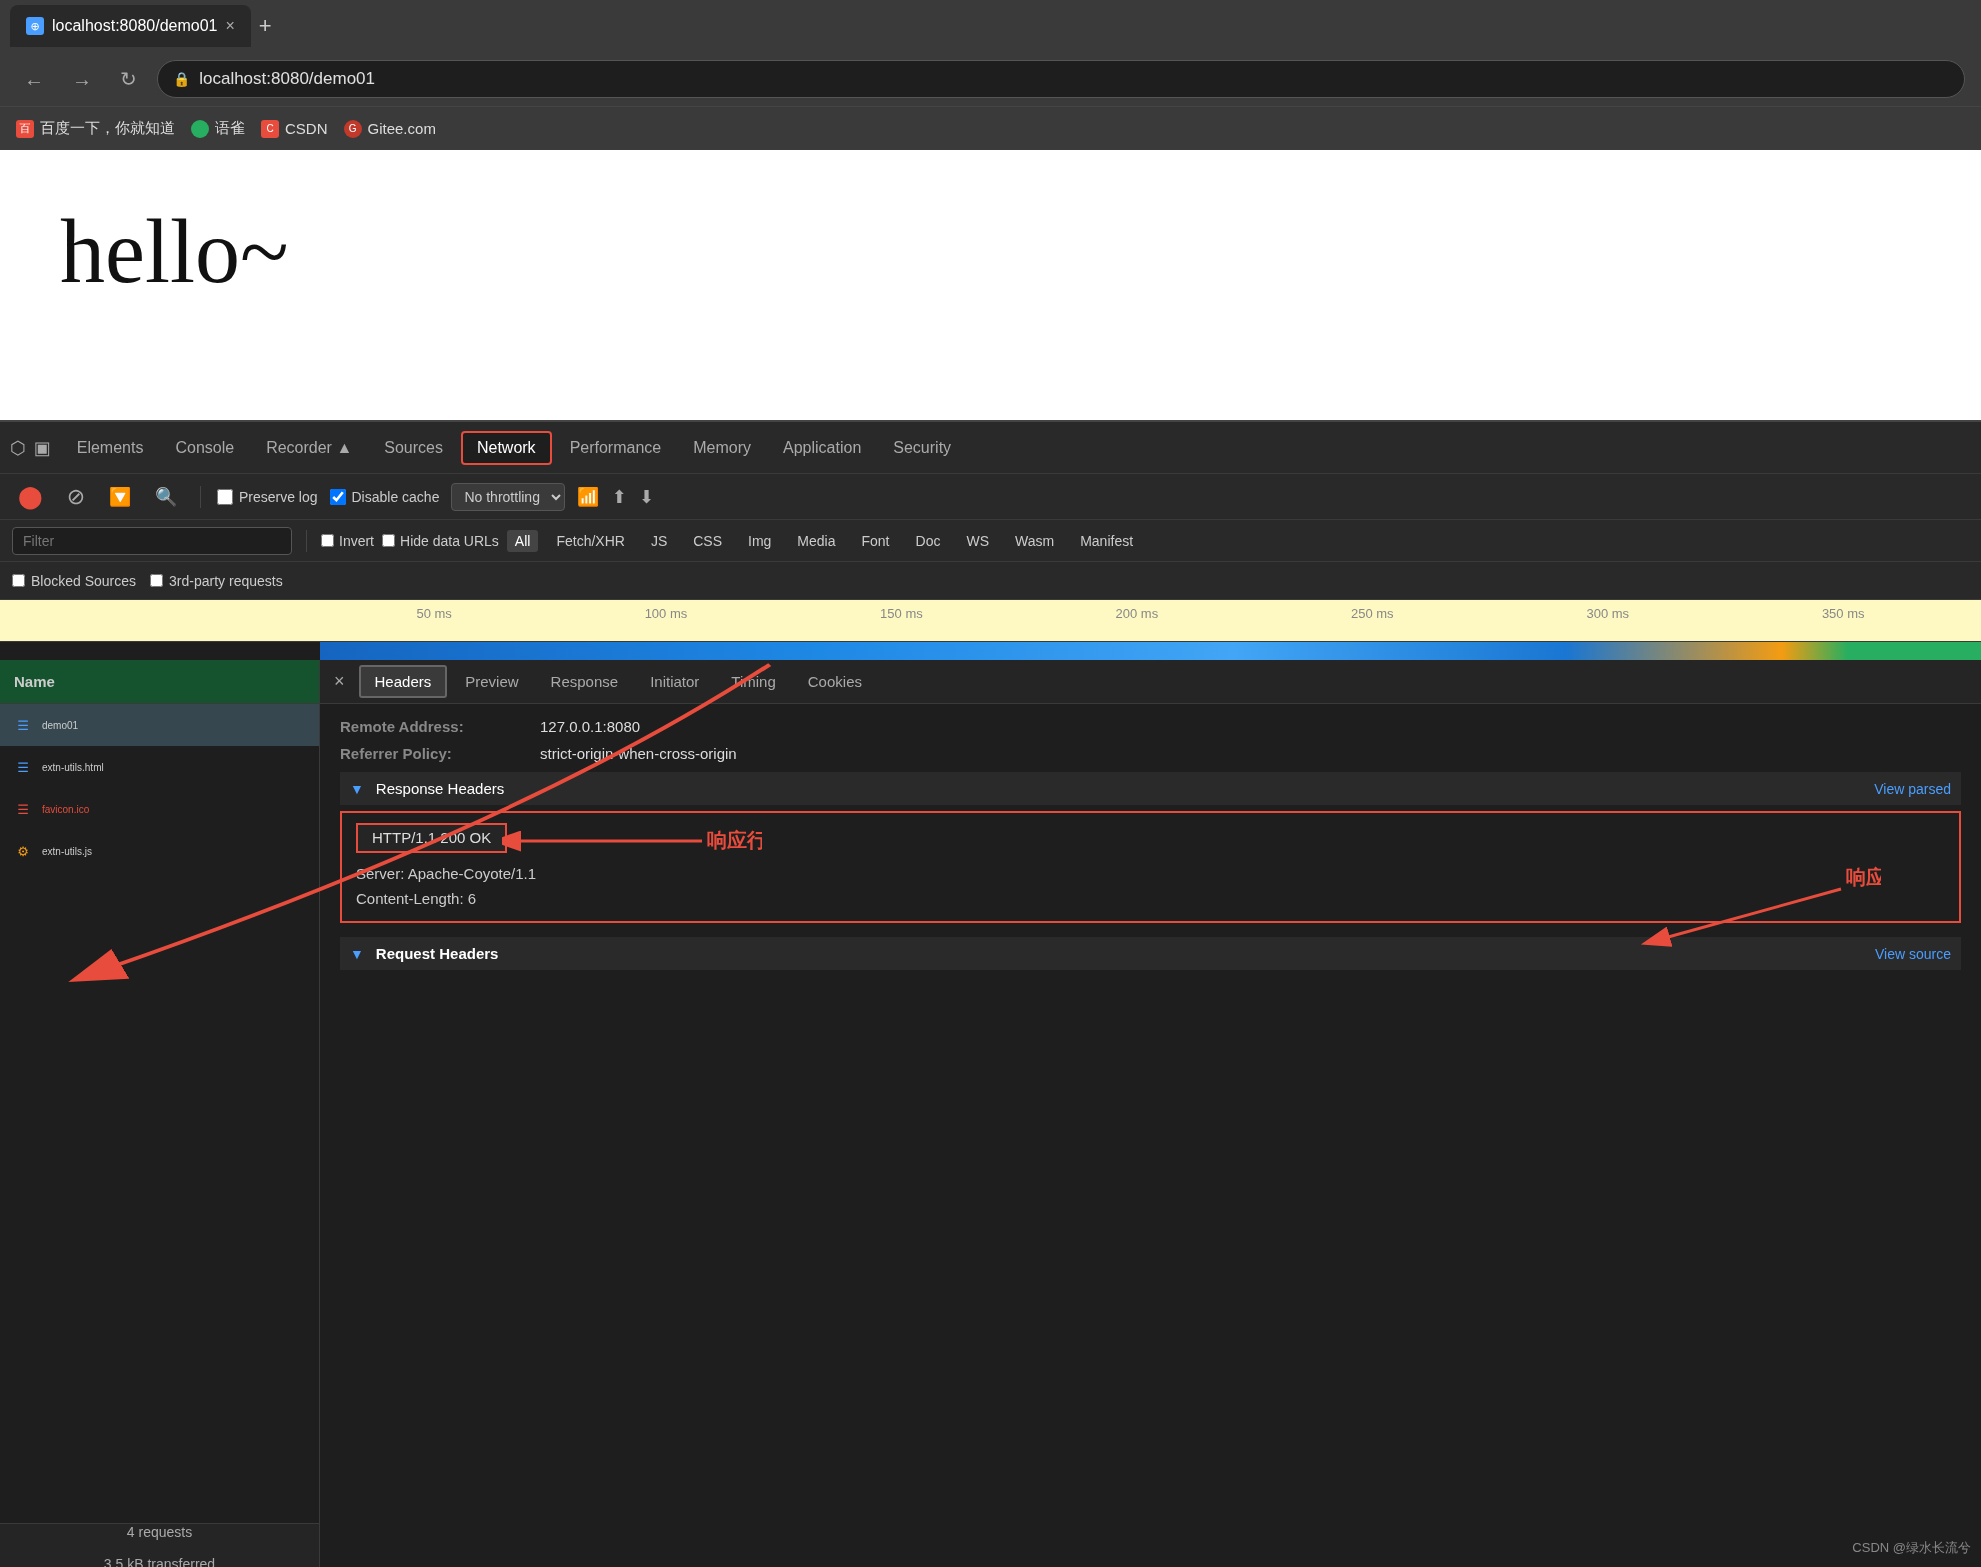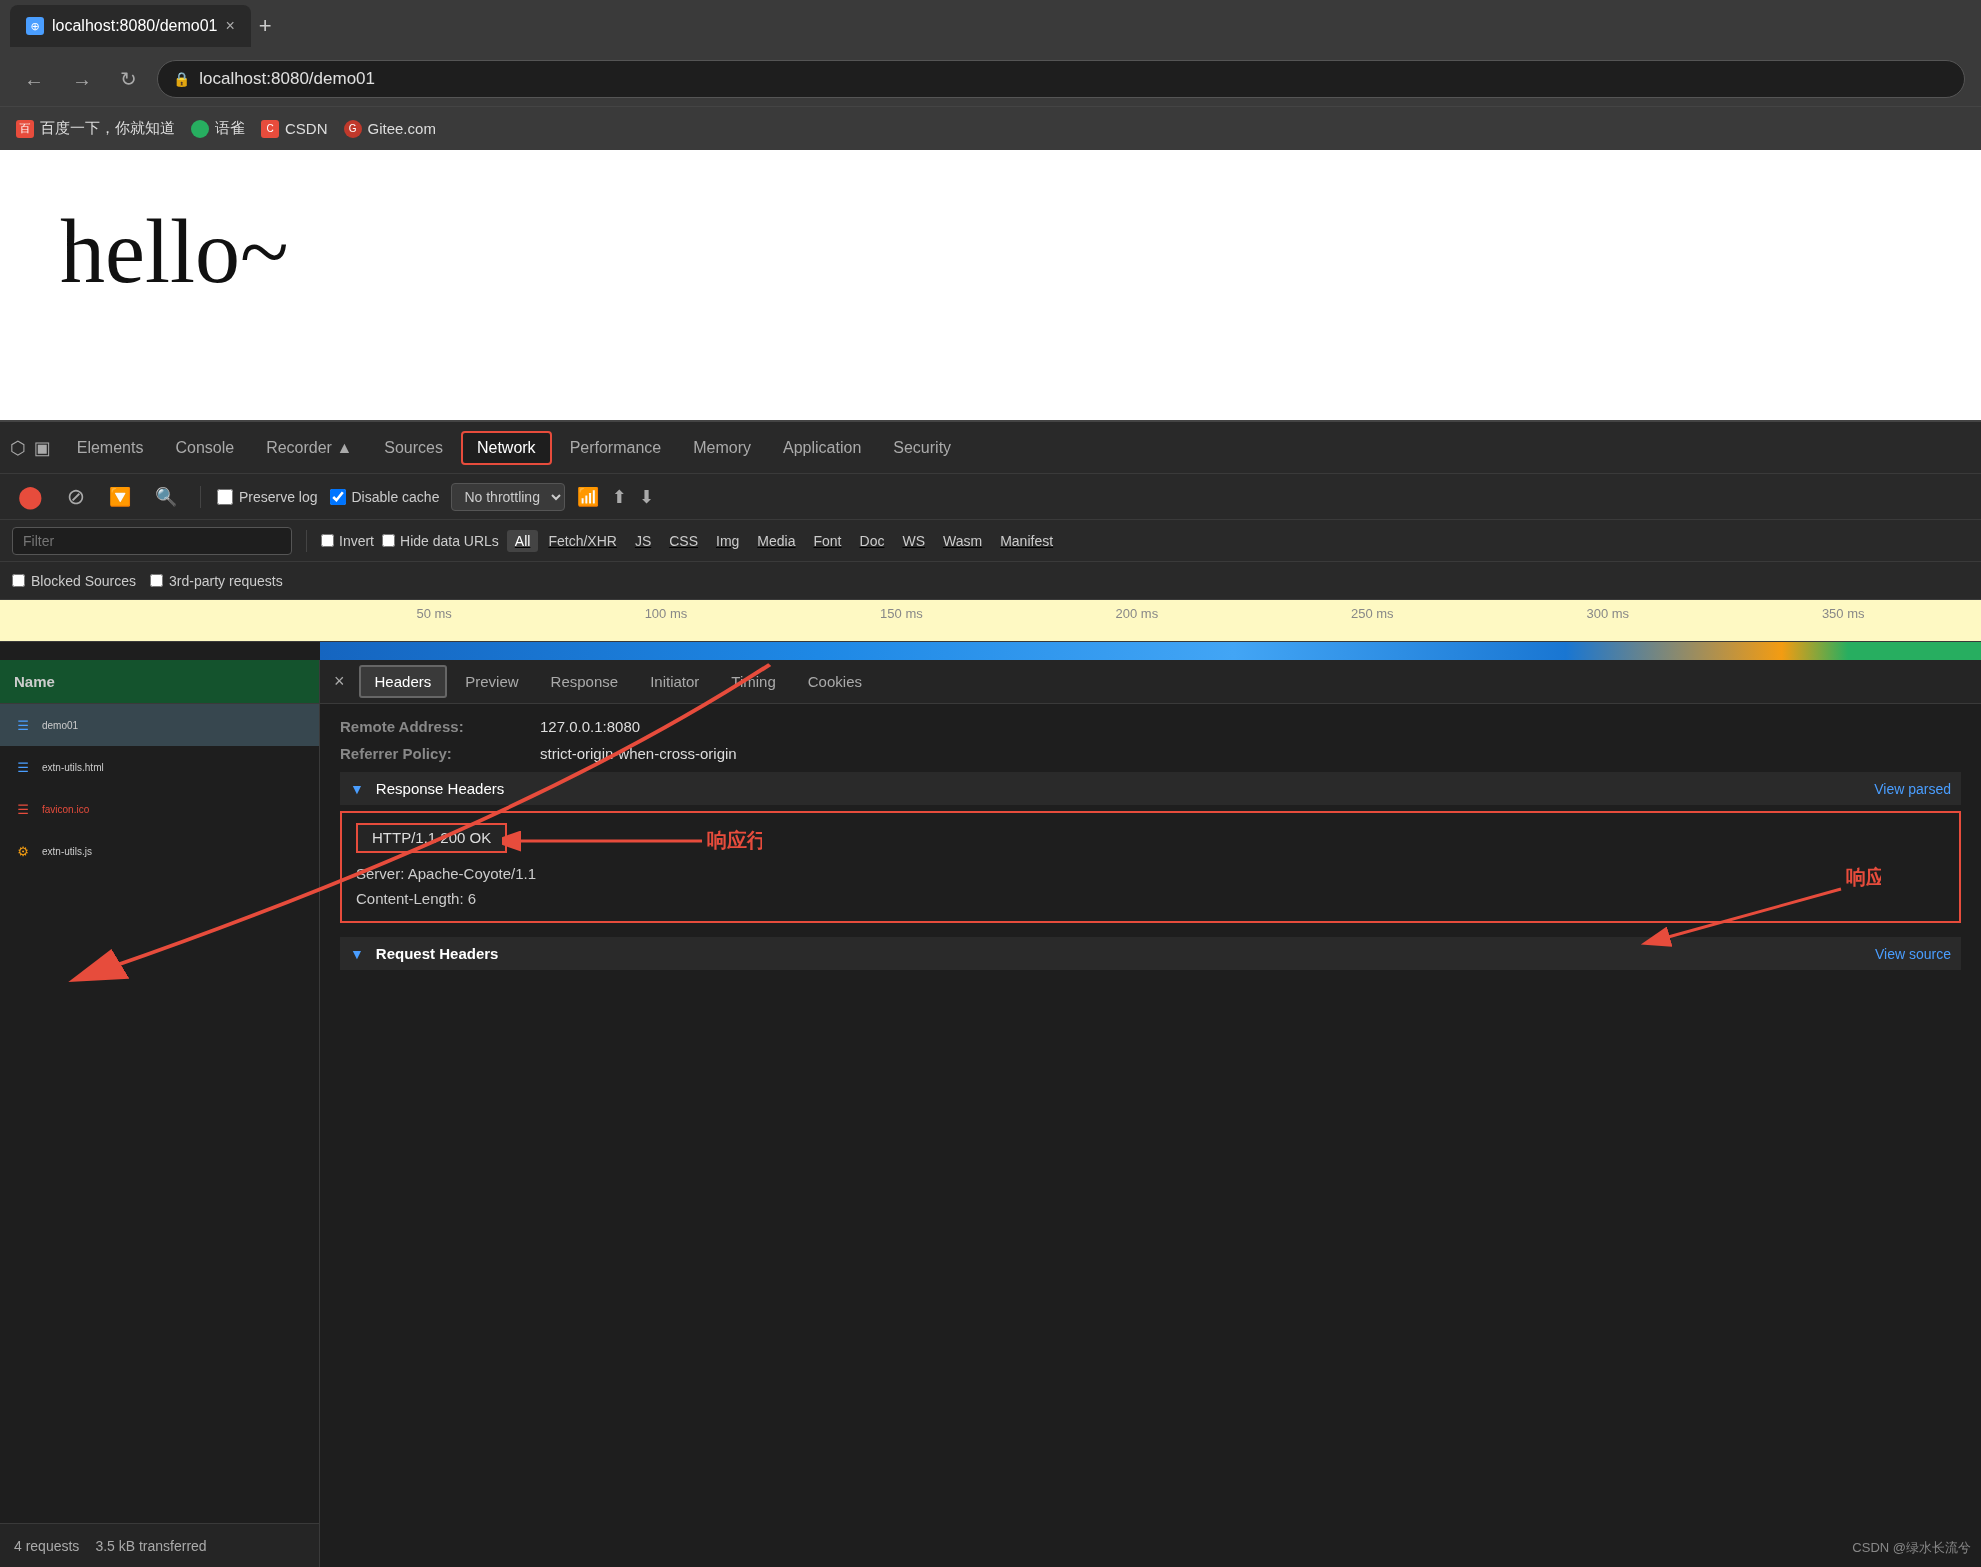--- a/index.html
+++ b/index.html
@@ -38,40 +38,40 @@
     .ctrl-checkbox input { width: 16px; height: 16px; }
     .ctrl-select { background: #3a3a3a; border: 1px solid #555; color: #ccc; font-size: 14px; padding: 4px 8px; border-radius: 4px; }
     .ctrl-icon { color: #aaa; font-size: 18px; }
 
     .filter-bar { display: flex; align-items: center; background: #292929; height: 42px; padding: 0 12px; border-bottom: 1px solid #3a3a3a; gap: 8px; }
     .filter-input { background: #1e1e1e; border: 1px solid #555; color: #ccc; font-size: 14px; padding: 4px 10px; border-radius: 4px; width: 280px; height: 28px; }
     .filter-sep { width: 1px; height: 22px; background: #444; margin: 0 6px; }
     .filter-checkbox { display: flex; align-items: center; gap: 5px; color: #ccc; font-size: 14px; }
     .filter-btn { color: #ccc; font-size: 14px; padding: 3px 8px; border-radius: 3px; cursor: pointer; border: none; background: none; }
     .filter-btn.active { color: #fff; background: #444; }
-    .filter-type-btns { display: flex; gap: 2px; text-decoration: underline; }
+    .filter-type-btns { display: flex; gap: 10px; }
 
     .blocked-bar { display: flex; align-items: center; background: #292929; height: 38px; padding: 0 12px; border-bottom: 1px solid #3a3a3a; gap: 14px; }
     .blocked-checkbox { display: flex; align-items: center; gap: 6px; color: #ccc; font-size: 14px; }
 
     
     .timeline { background: #fef9c3; height: 42px; position: relative; border-bottom: 1px solid #3a3a3a; }
     .timeline-labels { display: flex; justify-content: space-around; padding: 6px 20px 0 320px; color: #888; font-size: 13px; }
 
     
     .file-list { width: 320px; background: #1e1e1e; border-right: 1px solid #3a3a3a; display: flex; flex-direction: column; flex-shrink: 0; }
     .file-list-header { display: flex; align-items: center; background: #14532d; height: 44px; padding: 0 14px; border-bottom: 1px solid #3a3a3a; }
     .file-list-title { color: #ccc; font-size: 15px; font-weight: bold; }
     .file-items { flex: 1; }
     .file-item { display: flex; align-items: center; gap: 10px; padding: 8px 14px; cursor: pointer; height: 42px; }
     .file-item.selected { background: #37474f; }
     .file-item-icon { width: 18px; height: 18px; display: flex; align-items: center; justify-content: center; font-size: 13px; flex-shrink: 0; }
     .file-item-name { color: #ccc; font-size: 10px; text-align: center; }
     .file-item-name.error { color: #e74c3c; }
-    .file-list-footer { height: 44px; background: #252525; border-top: 1px solid #3a3a3a; display: flex; align-items: center; padding: 0 14px; gap: 16px; }
+    .file-list-footer { height: 44px; background: #252525; border-top: 1px solid #3a3a3a; display: flex; align-items: center; padding: 0 14px; gap: 16px; flex-direction: column; }
     .footer-text { color: #aaa; font-size: 14px; }
 
     
     .headers-panel { flex: 1; background: #1e1e1e; display: flex; flex-direction: column; overflow: hidden; }
     .headers-tabs { display: flex; align-items: center; background: #252525; height: 44px; padding: 0 14px; border-bottom: 1px solid #3a3a3a; gap: 4px; }
     .close-btn { color: #aaa; font-size: 18px; cursor: pointer; margin-right: 10px; }
     .header-tab { color: #aaa; font-size: 15px; padding: 6px 14px; cursor: pointer; border-radius: 3px; }
     .header-tab.active { color: #fff; background: #3a3a3a; border: 2px solid #666; }
     .headers-content { flex: 1; overflow-y: auto; padding: 14px 20px; }
 

